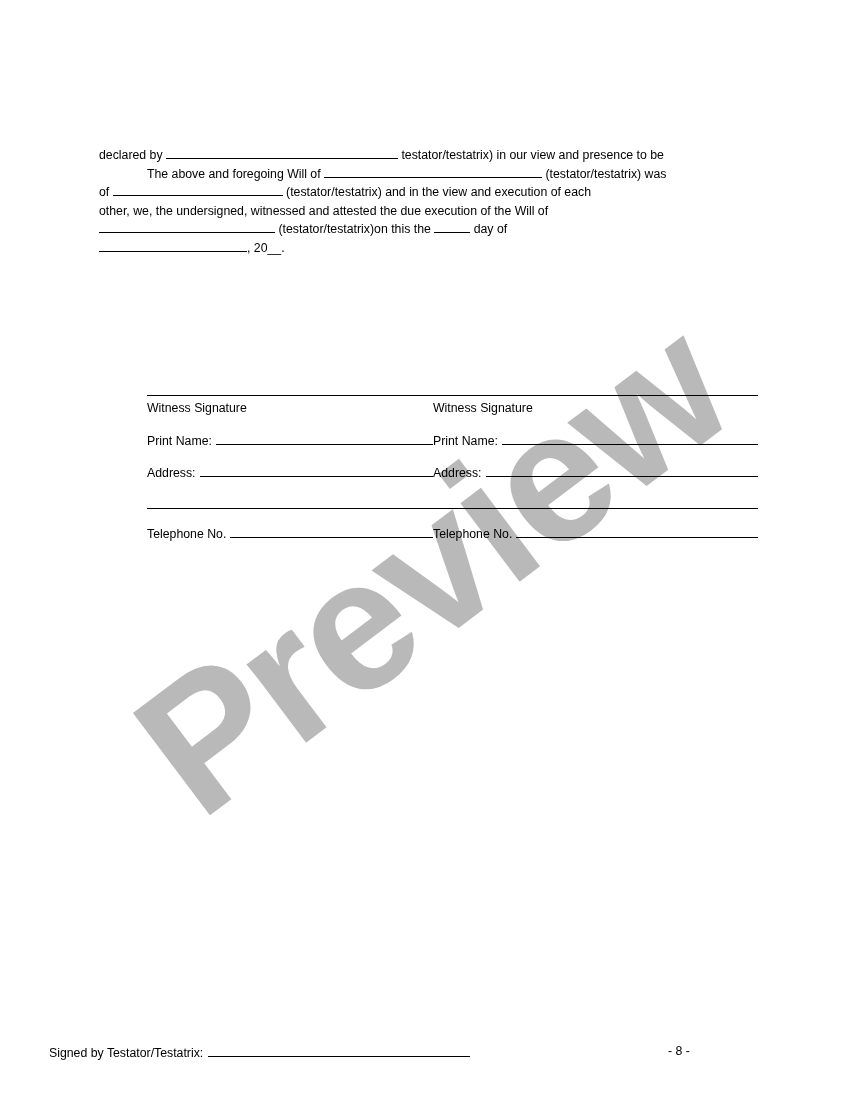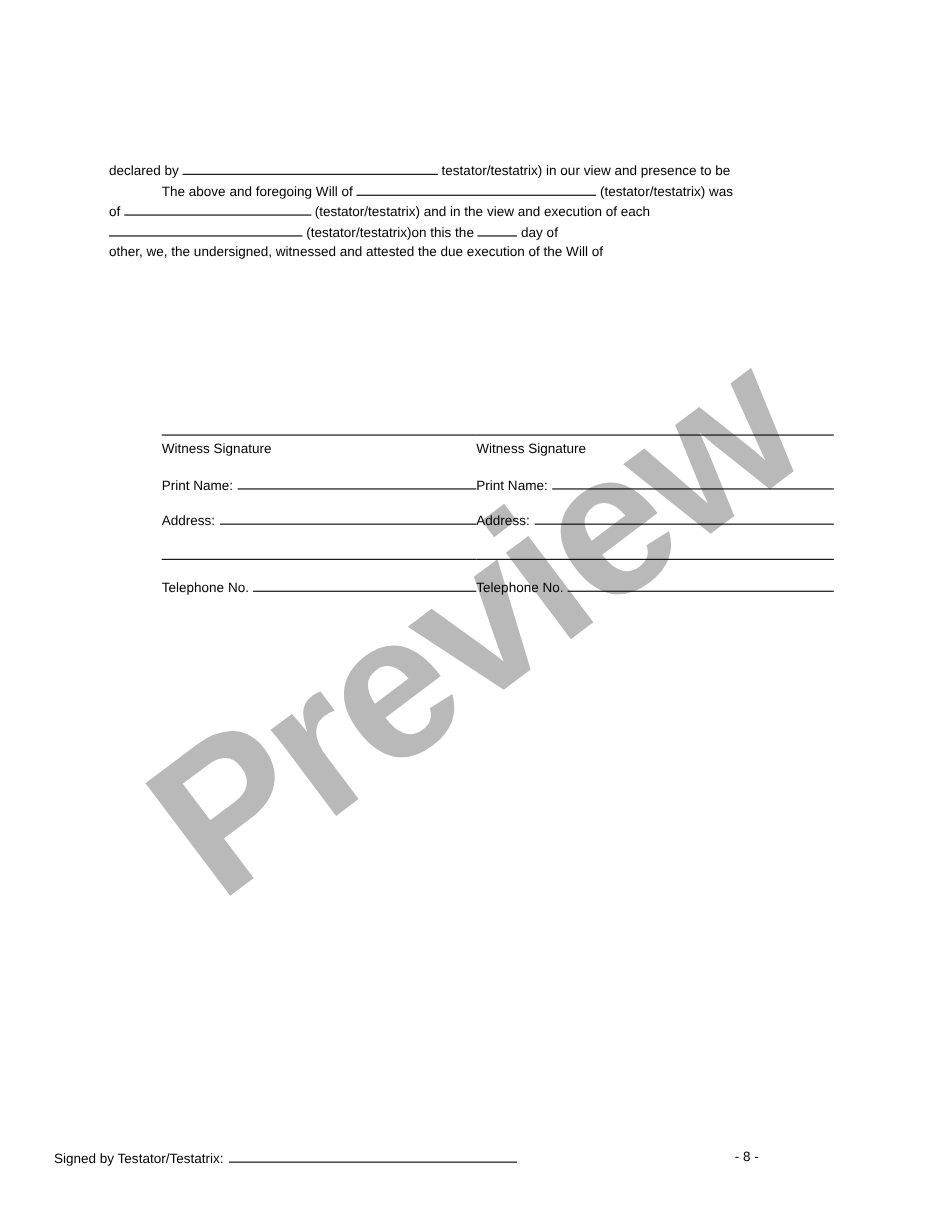--- a/index.html
+++ b/index.html
@@ -240,30 +240,33 @@
 
 
 
     <div class="para">
       <span>of</span>
       <span class="ul ul-w4"></span>
       <span>(testator/testatrix) and in the view and execution of each</span>
     </div>
 
     <div class="para">
+      <span>other, we, the undersigned, witnessed and attested the due execution of the Will of</span>
+    </div>
+
+    <div class="para">
       <span class="ul ul-w5"></span>
       <span>(testator/testatrix)on   this   the</span>
       <span class="ul ul-w7"></span>
       <span>day   of</span>
     </div>
 
-    <div class="para">
-      <span>other, we, the undersigned, witnessed and attested the due execution of the Will of</span>
-    </div>
-
+    <div class="para line-last">
+      <span class="ul ul-w8"></span><span>, 20__.</span>
+    </div>
 
   </div>
 
   <div class="sig-area">
     <div class="sig-cols">
 
       <div class="sig-col col-left">
         <div class="sig-rule"></div>
         <div class="sig-label">Witness Signature</div>
 

